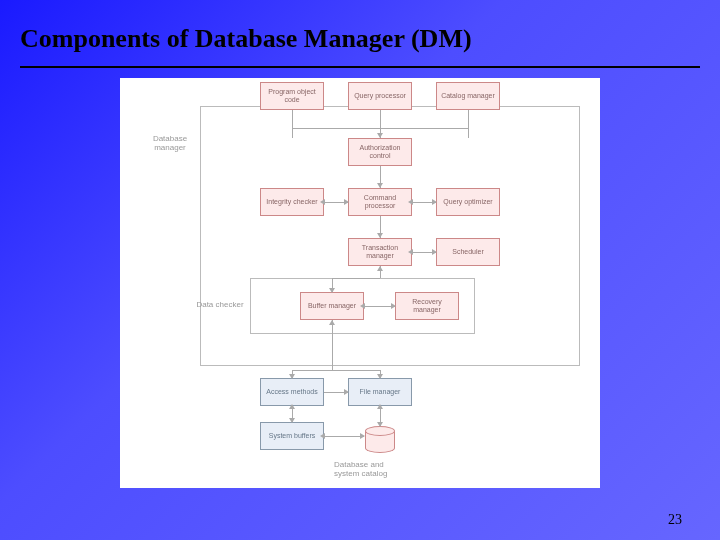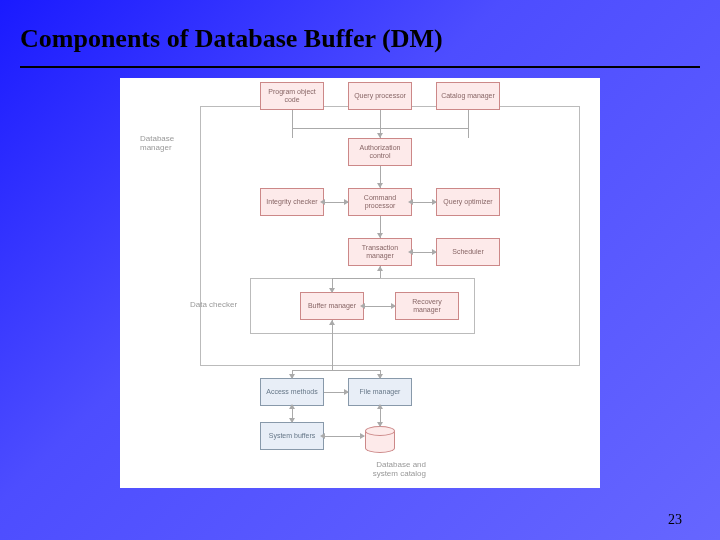--- a/index.html
+++ b/index.html
@@ -67,21 +67,21 @@
   }
   .box.blue {
     border: 1px solid #89a;
     background: #e8eef7;
     color: #678;
   }
   .label {
     position: absolute;
     font-size: 8px;
     color: #999;
-    text-align: left;
+    text-align: center;
     width: 60px;
   }
   .cyl {
     position: absolute;
     width: 30px;
     height: 30px;
   }
   .cyl .top {
     width: 30px; height: 10px;
     border: 1px solid #c88;
@@ -121,21 +121,21 @@
   }
   .arrow-head-d { border-left: 3px solid transparent; border-right: 3px solid transparent; border-top: 5px solid #aaa; }
   .arrow-head-u { border-left: 3px solid transparent; border-right: 3px solid transparent; border-bottom: 5px solid #aaa; }
   .arrow-head-r { border-top: 3px solid transparent; border-bottom: 3px solid transparent; border-left: 5px solid #aaa; }
   .arrow-head-l { border-top: 3px solid transparent; border-bottom: 3px solid transparent; border-right: 5px solid #aaa; }
 </style>
 </head>
 <body>
 
 <div class="title-bar">
-  <div class="title">Components of Database Buffer (DM)</div>
+  <div class="title">Components of Database Manager (DM)</div>
 </div>
 <div class="underline"></div>
 
 <div class="diagram-wrap">
 
   <div class="dm-frame"></div>
   <div class="label" style="left:20px; top:56px;">Database manager</div>
 
   <div class="data-mgr-frame"></div>
   <div class="label" style="left:70px; top:222px;">Data checker</div>
@@ -158,21 +158,21 @@
 
   <div class="box blue" style="left:140px; top:300px;">Access methods</div>
   <div class="box blue" style="left:228px; top:300px;">File manager</div>
 
   <div class="box blue" style="left:140px; top:344px;">System buffers</div>
 
   <div class="cyl" style="left:245px; top:348px;">
     <div class="body"></div>
     <div class="top"></div>
   </div>
-  <div class="label" style="left:246px; top:382px; width:60px; text-align:right;">Database and
+  <div class="label" style="left:214px; top:382px; width:60px; text-align:left;">Database and
 system catalog</div>
 
   <div class="arrow-line v" style="left:172px; top:32px; height:28px;"></div>
   <div class="arrow-line h" style="left:172px; top:50px; width:88px;"></div>
   <div class="arrow-line v" style="left:260px; top:32px; height:28px;"></div>
   <div class="arrow-line v" style="left:348px; top:32px; height:28px;"></div>
   <div class="arrow-line h" style="left:260px; top:50px; width:88px;"></div>
   <div class="arrow-head-d" style="left:257px; top:55px;"></div>
 
   <div class="arrow-line v" style="left:260px; top:88px; height:22px;"></div>

